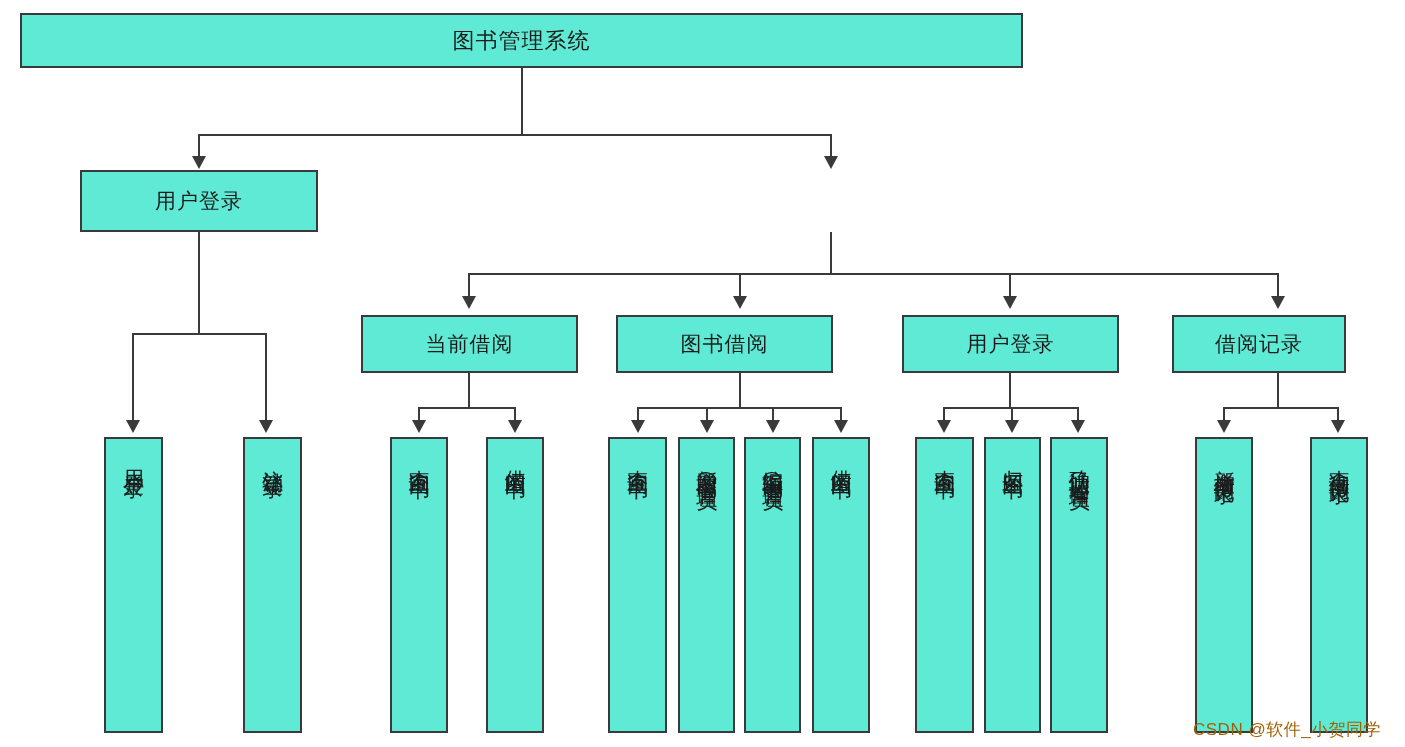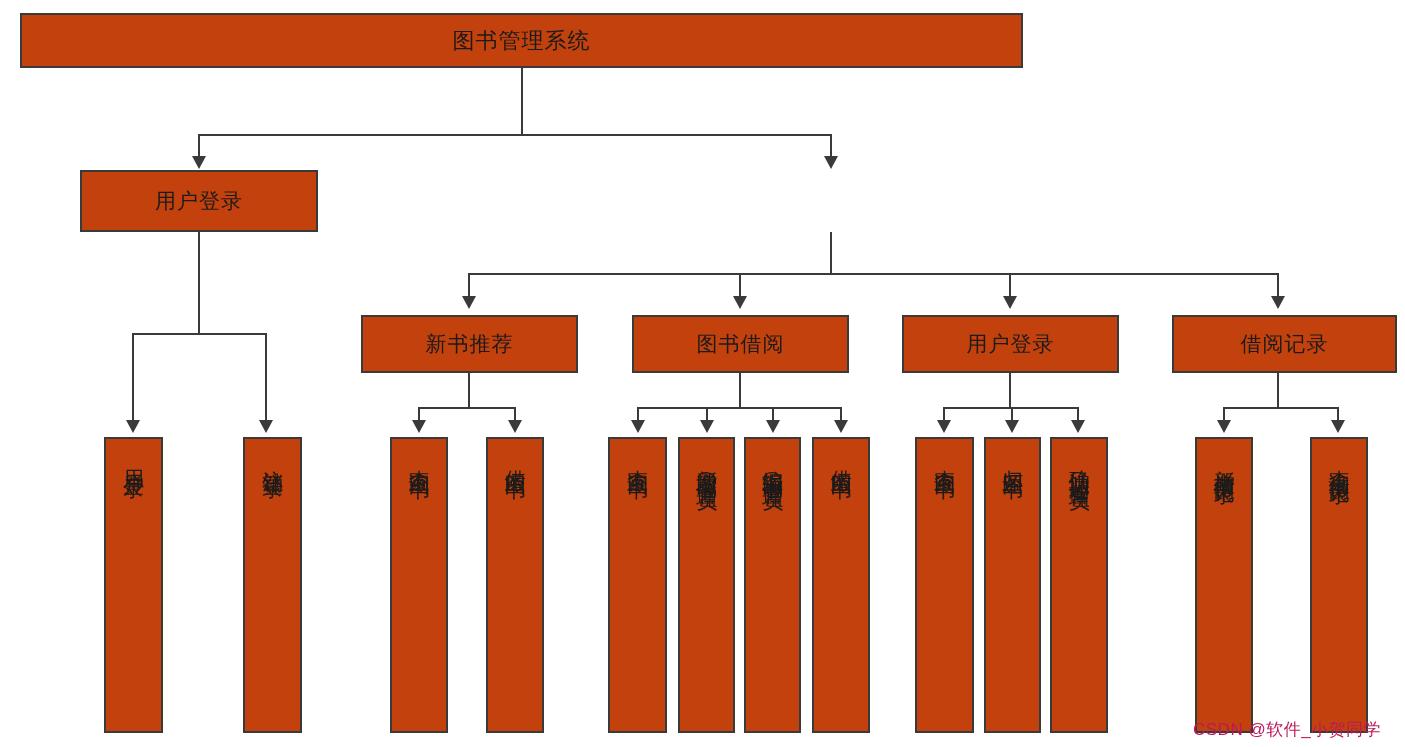--- a/index.html
+++ b/index.html
@@ -11,21 +11,21 @@
     position:relative;
     width:1405px;
     height:747px;
     background:#ffffff;
     overflow:hidden;
   }
   
   .node{
     position:absolute;
     box-sizing:border-box;
-    background:#c2410c;
+    background:#5eead4;
     border:2px solid #3a3a3a;
     display:flex;
     align-items:center;
     justify-content:center;
     color:#1b1b1b;
   }
   .node.horiz{
     font-size:21px;
     letter-spacing:1px;
     white-space:nowrap;
@@ -57,21 +57,21 @@
     position:absolute;
     width:0;height:0;
     border-left:7px solid transparent;
     border-right:7px solid transparent;
     border-top:13px solid #3a3a3a;
   }
   
   .watermark{
     position:absolute;
     font-size:17px;
-    color:#be185d;
+    color:#a16207;
     white-space:nowrap;
     letter-spacing:0.5px;
   }
 </style>
 </head>
 <body>
 
 <div id="canvas">
 
   <div class="node root horiz" style="left:20px;top:13px;width:1003px;height:55px;">
@@ -101,29 +101,29 @@
   <div class="vline" style="left:468px;top:273px;width:2px;height:23px;"></div>
   <div class="arrow" style="left:462px;top:296px;"></div>
   <div class="vline" style="left:739px;top:273px;width:2px;height:23px;"></div>
   <div class="arrow" style="left:733px;top:296px;"></div>
   <div class="vline" style="left:1009px;top:273px;width:2px;height:23px;"></div>
   <div class="arrow" style="left:1003px;top:296px;"></div>
   <div class="vline" style="left:1277px;top:273px;width:2px;height:23px;"></div>
   <div class="arrow" style="left:1271px;top:296px;"></div>
 
   <div class="node horiz" style="left:361px;top:315px;width:217px;height:58px;">
-    <span>新书推荐</span>
-  </div>
-  <div class="node horiz" style="left:632px;top:315px;width:217px;height:58px;">
+    <span>当前借阅</span>
+  </div>
+  <div class="node horiz" style="left:616px;top:315px;width:217px;height:58px;">
     <span>图书借阅</span>
   </div>
   <div class="node horiz" style="left:902px;top:315px;width:217px;height:58px;">
     <span>用户登录</span>
   </div>
-  <div class="node horiz" style="left:1172px;top:315px;width:225px;height:58px;">
+  <div class="node horiz" style="left:1172px;top:315px;width:174px;height:58px;">
     <span>借阅记录</span>
   </div>
 
   <div class="vline" style="left:468px;top:373px;width:2px;height:35px;"></div>
   <div class="hline" style="left:418px;top:407px;width:98px;height:2px;"></div>
   <div class="vline" style="left:418px;top:407px;width:2px;height:13px;"></div>
   <div class="arrow" style="left:412px;top:420px;"></div>
   <div class="vline" style="left:514px;top:407px;width:2px;height:13px;"></div>
   <div class="arrow" style="left:508px;top:420px;"></div>
 

